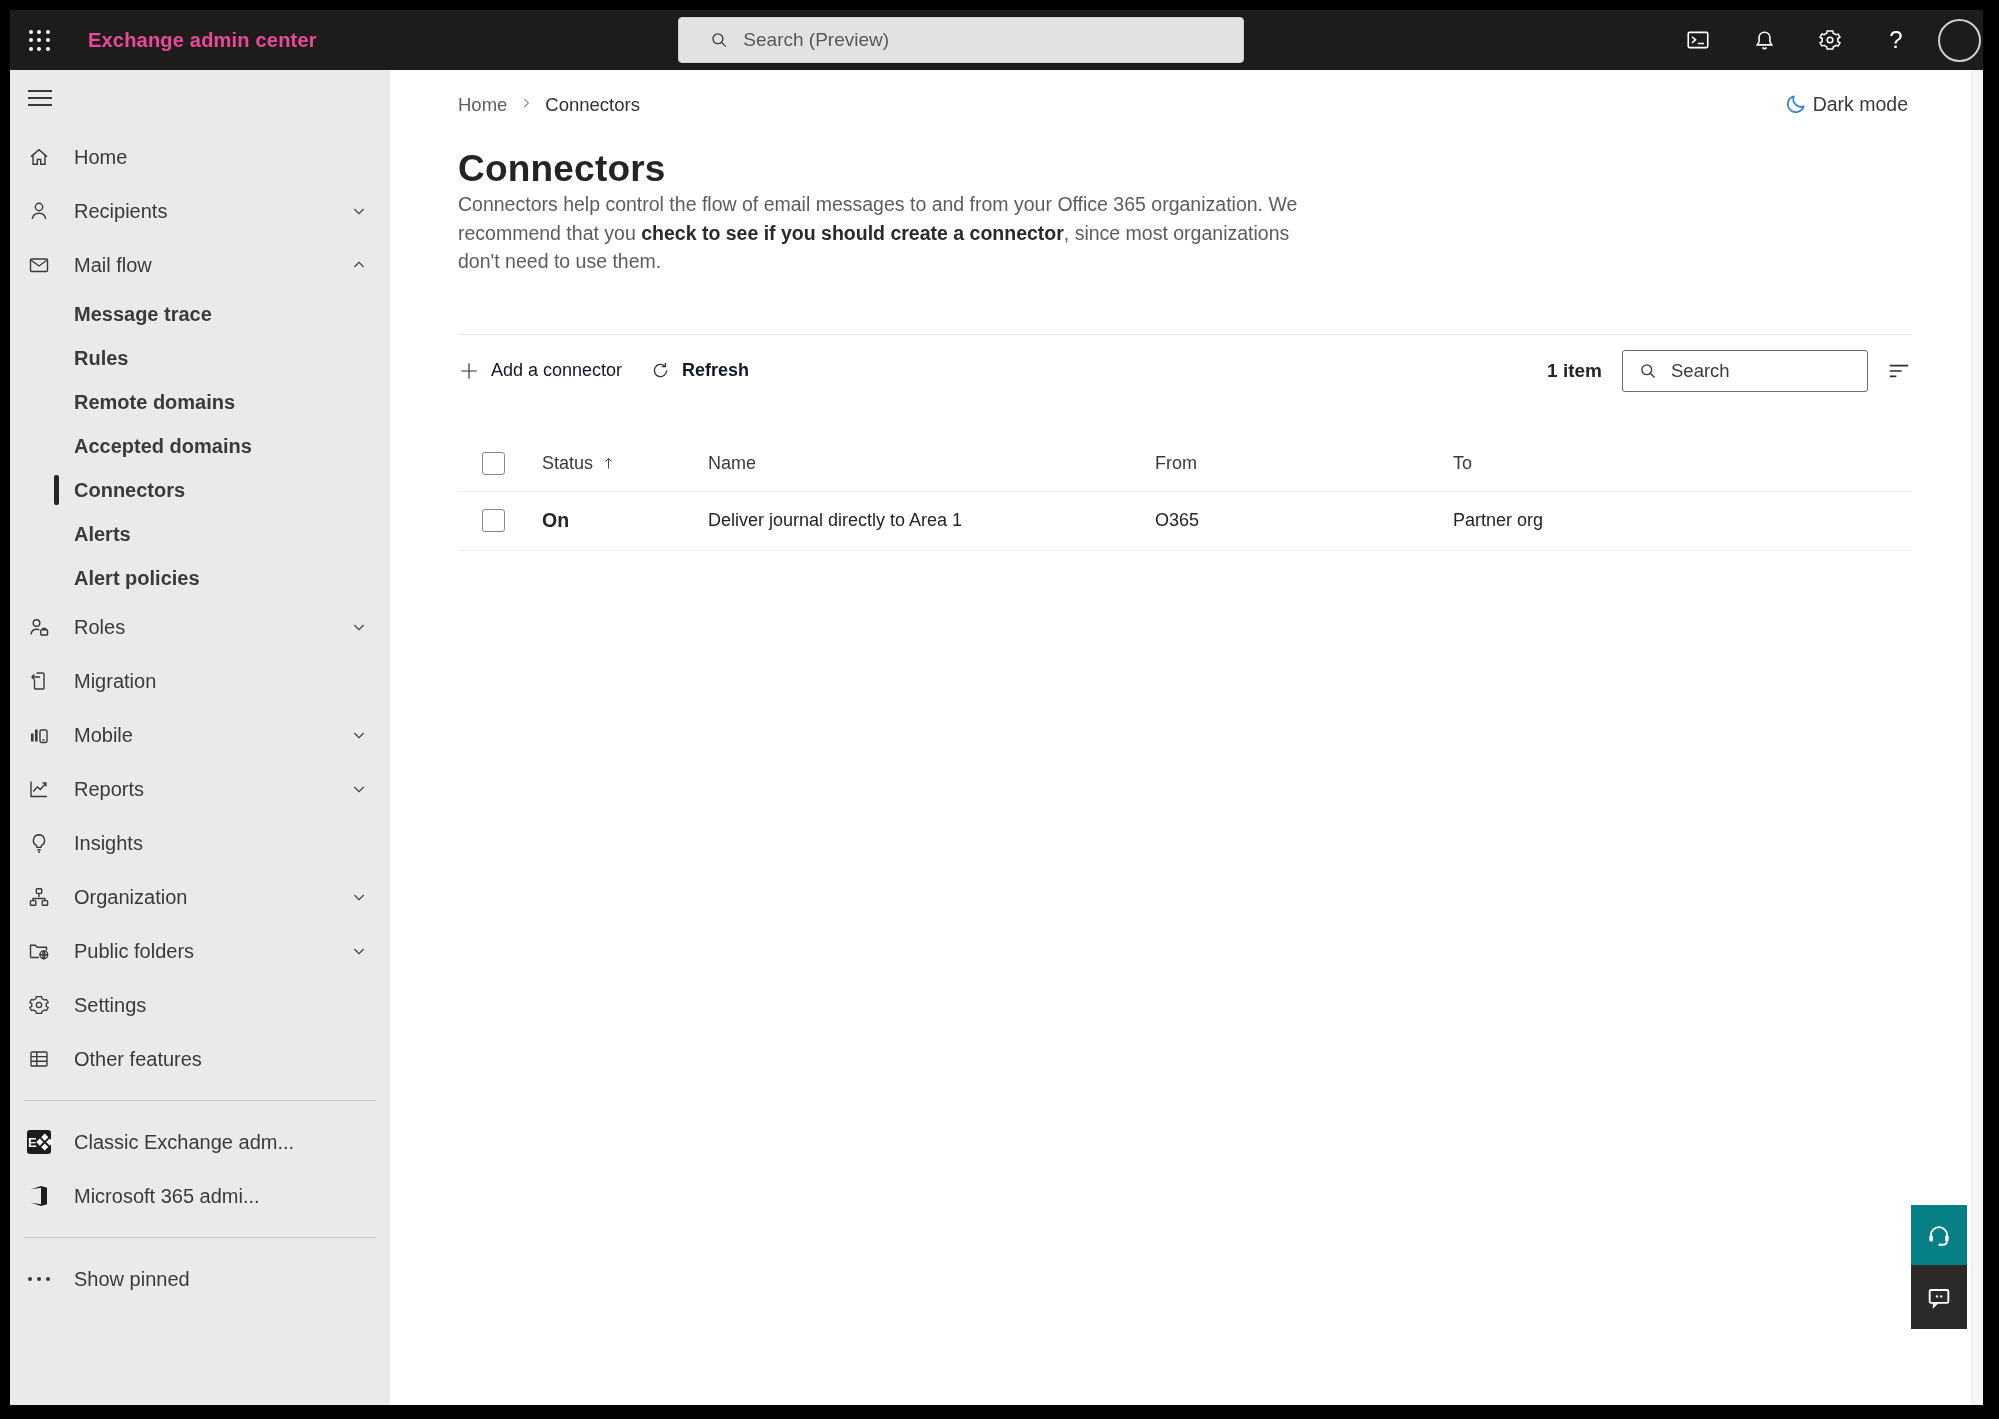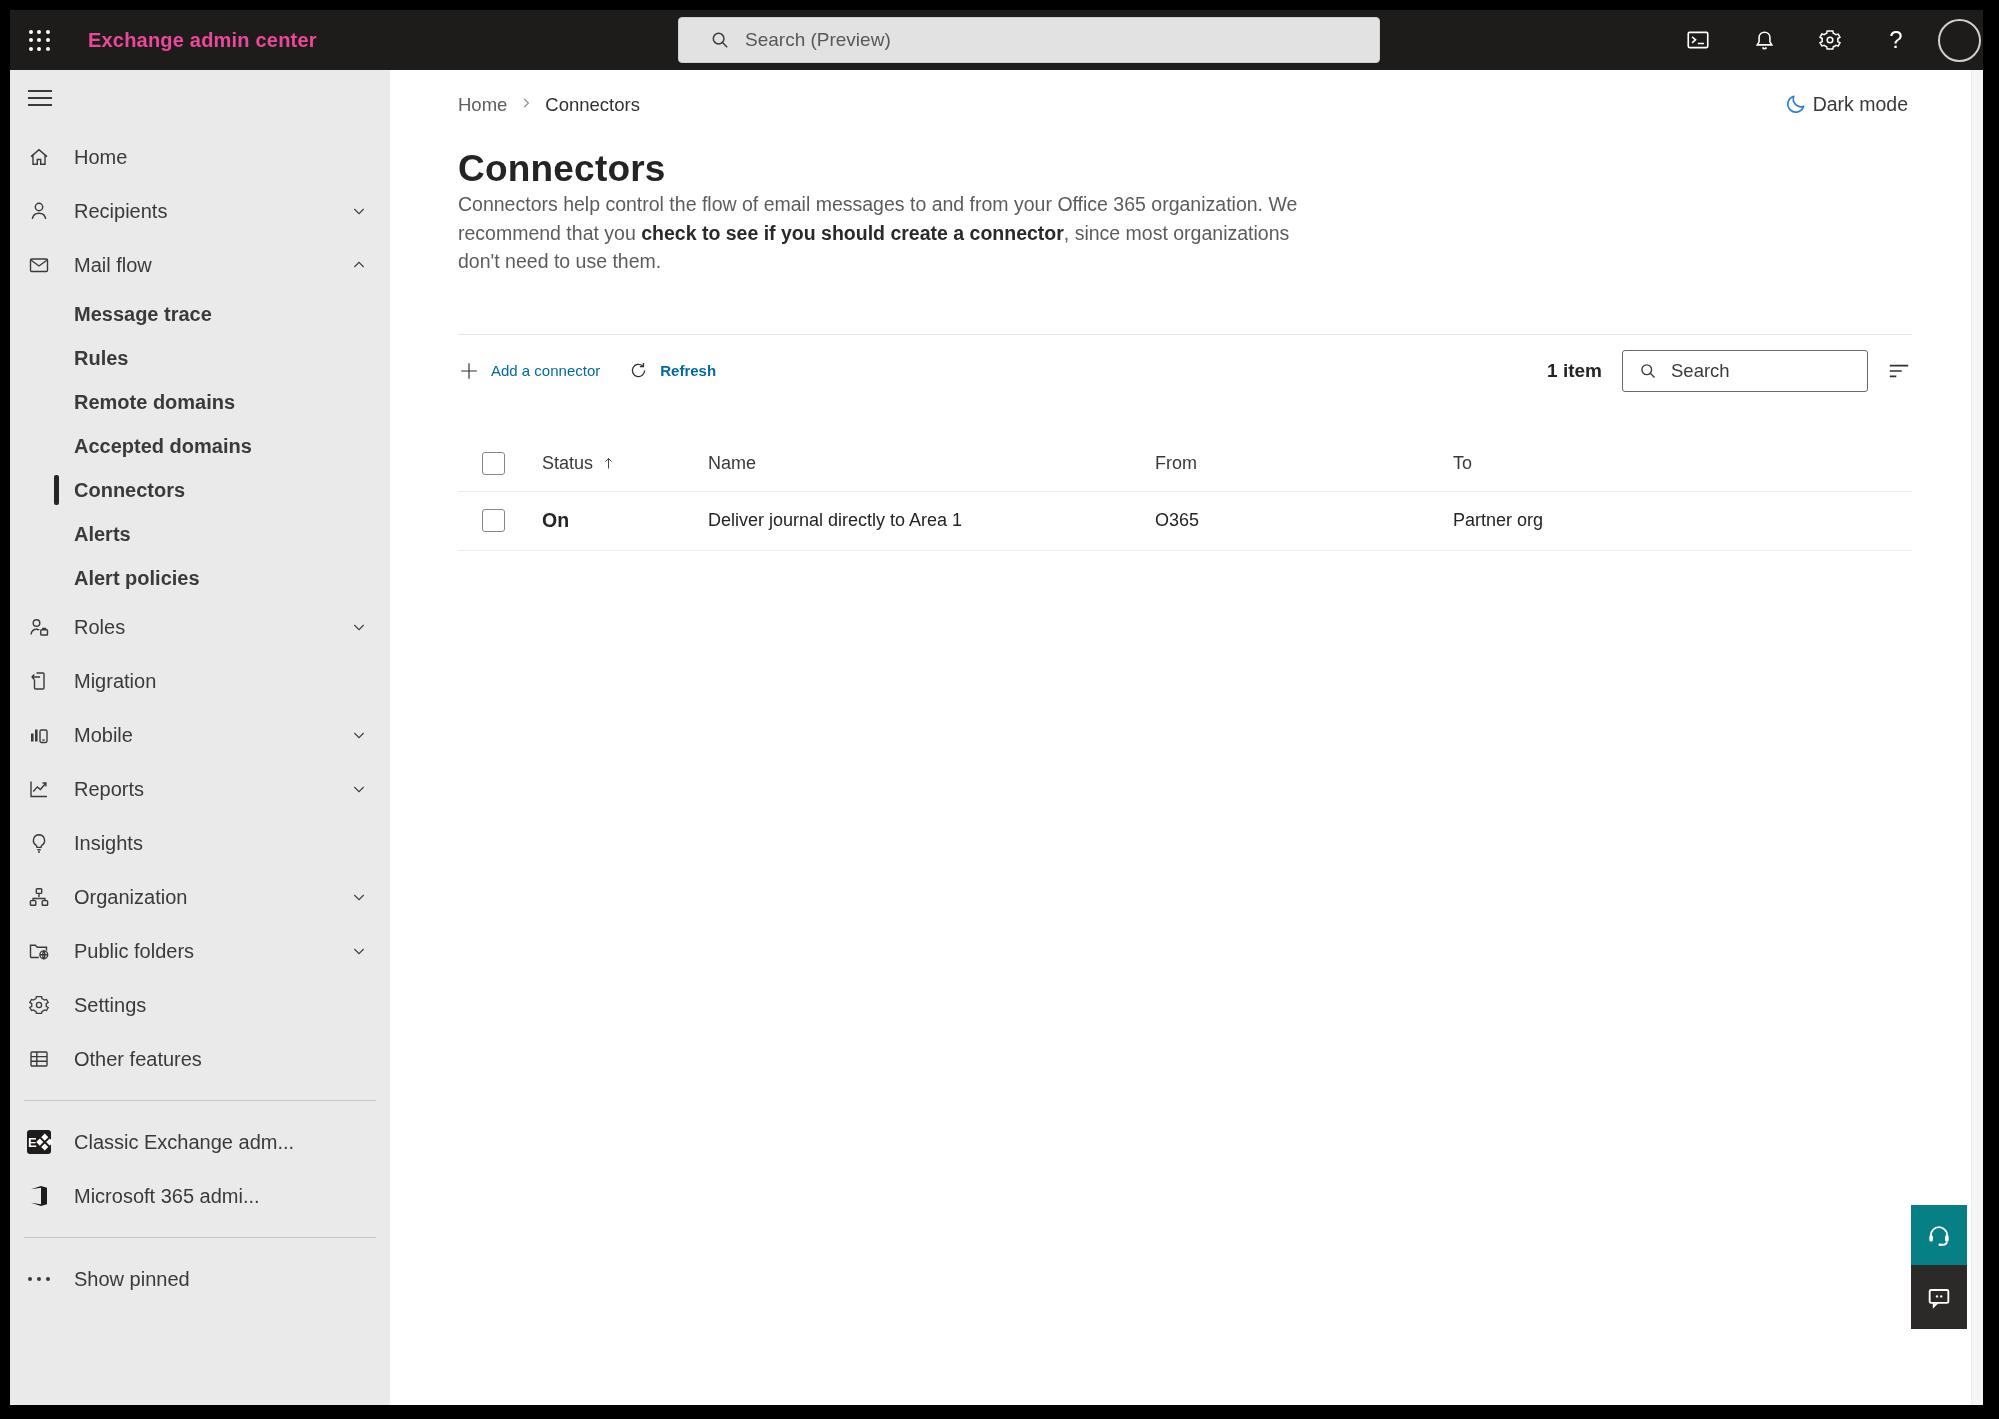--- a/index.html
+++ b/index.html
@@ -16,21 +16,21 @@
   
   .topbar {
     position:absolute; left:10px; top:10px; width:1973px; height:60px;
     background:#1d1c1b; display:flex; align-items:center;
   }
   .waffle-btn { width:46px; height:46px; margin-left:6px; display:flex; align-items:center; justify-content:center; cursor:pointer; }
   .waffle { display:grid; grid-template-columns:repeat(3,4px); grid-template-rows:repeat(3,4px); gap:4.5px; }
   .waffle span { width:4px; height:4px; background:#fff; border-radius:50%; }
   .app-title { color:#ec4899; font-size:20px; font-weight:700; margin-left:26px; letter-spacing:.2px; }
   .top-search {
-    position:absolute; left:668px; top:7px; width:702px; height:46px;
+    position:absolute; left:668px; top:7px; width:566px; height:46px;
     background:#e2e2e2; border-radius:4px; display:flex; align-items:center;
     border:1px solid #cfcfcf;
   }
   .top-search svg { margin-left:30px; }
   .top-search input {
     border:none; outline:none; background:transparent; font-family:inherit;
     font-size:19px; color:#3c3b3a; margin-left:14px; width:540px;
   }
   .top-search input::placeholder { color:#595857; opacity:1; }
   .topbar-right { position:absolute; right:2px; top:0; height:60px; display:flex; align-items:center; }
@@ -73,21 +73,21 @@
   .crumb-sep { margin:2px 12px 0; }
   .dark-mode { position:absolute; right:4px; top:22px; display:flex; align-items:center; gap:5px; cursor:pointer; }
   .dark-mode-label { font-size:19.5px; color:#3b3a39; }
   .page-title { margin-top:30px; font-size:37px; font-weight:700; color:#242424; letter-spacing:.2px; }
   .page-desc { max-width:848px; font-size:19.5px; line-height:28.5px; color:#5d5c5b; }
   .page-desc .desc-link { color:#2b2a29; font-weight:700; cursor:pointer; }
   .rule { margin-top:58px; border-top:1px solid #e8e7e6; }
   .toolbar { height:72px; display:flex; align-items:center; }
   .tb-btn { display:flex; align-items:center; gap:11px; cursor:pointer; }
   .tb-btn + .tb-btn { margin-left:28px;font-weight:bold; }
-  .tb-label { font-size:15px; color:#0369a1; }
+  .tb-label { font-size:18px; color:#0f172a; }
   .toolbar-right { margin-left:auto; display:flex; align-items:center; }
   .item-count { font-size:19px; font-weight:700; color:#242424; margin-right:20px; }
   .list-search { width:246px; height:42px; border:1px solid #6b6a69; border-radius:3px; background:#fff; display:flex; align-items:center; }
   .list-search svg { margin-left:15px; }
   .list-search input { border:none; outline:none; background:transparent; font-family:inherit; font-size:18.5px; color:#333; margin-left:13px; width:180px; }
   .list-search input::placeholder { color:#3b3a39; opacity:1; }
   .filter-btn { margin-left:18px; cursor:pointer; }
 
   
   .grid-header { margin-top:30px; height:55px; display:flex; align-items:center; border-bottom:1px solid #ededec; }

